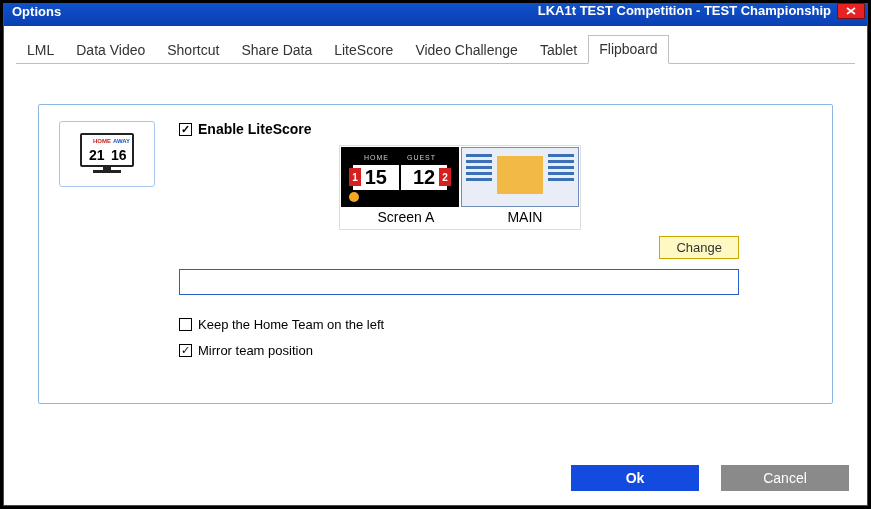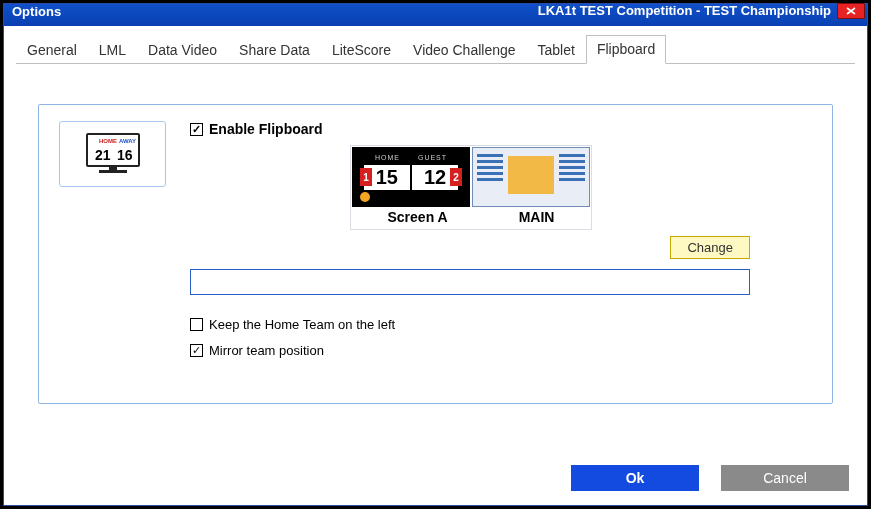--- a/index.html
+++ b/index.html
@@ -88,21 +88,21 @@
     align-items: flex-start;
     position: relative;
     background: #fff;
   }
   .icon-col {
     flex: 0 0 auto;
   }
   .monitor-frame {
     border: 1px solid #a9c6ee;
     border-radius: 3px;
-    width: 107px; height: 66px;
+    width: 96px; height: 66px;
     display: flex; align-items: center; justify-content: center;
     background: #fff;
   }
 
   .form-col {
     flex: 1 1 auto;
     position: relative;
   }
   .chk-row {
     display: flex;
@@ -179,21 +179,21 @@
   }
   .prev-b .mid {
     position:absolute; left:35px; top:8px; right:35px; height:38px;
     background:#f3b946;
   }
   .prev-b .col-l { position:absolute; left:4px; top:6px; width:26px; bottom:6px; }
   .prev-b .col-r { position:absolute; right:4px; top:6px; width:26px; bottom:6px; }
   .prev-b .tick { height:3px; background:#3b6fb6; margin-bottom:3px; }
   .prev-labels {
     display:flex; justify-content:space-around;
-    font-weight:700; font-size:14px;
+    font-weight:400; font-size:14px;
     padding: 2px 0 3px 0;
   }
 
   .change-row { display:flex; justify-content:flex-end; margin-bottom:10px; }
   .change-btn {
     background: #fef9c3;
     border: 1px solid #c7a900;
     padding: 3px 16px;
     font-size: 13px;
     color: #333;
@@ -242,23 +242,23 @@
         <svg width="10" height="8" viewBox="0 0 10 8">
           <path d="M1 1 L9 7 M9 1 L1 7" stroke="#fff" stroke-width="1.6" fill="none"></path>
         </svg>
       </span>
     </span>
   </div>
 
   <div class="client">
 
     <div class="tabs">
-      <div class="tab"><span>General</span></div>
       <div class="tab"><span>LML</span></div>
       <div class="tab"><span>Data Video</span></div>
+      <div class="tab"><span>Shortcut</span></div>
       <div class="tab"><span>Share Data</span></div>
       <div class="tab"><span>LiteScore</span></div>
       <div class="tab"><span>Video Challenge</span></div>
       <div class="tab"><span>Tablet</span></div>
       <div class="tab active"><span>Flipboard</span></div>
     </div>
 
     <div class="panel-wrap">
       <div class="panel">
         <div class="icon-col">
@@ -272,21 +272,21 @@
               <text x="42" y="32" font-size="14" fill="#000" font-weight="700" font-family="Arial">16</text>
               <rect x="34" y="38" width="8" height="4" fill="#222"></rect>
               <rect x="24" y="42" width="28" height="3" fill="#222"></rect>
             </svg>
           </div>
         </div>
 
         <div class="form-col">
           <div class="chk-row enable-row">
             <span class="chk checked"></span>
-            <span>Enable Flipboard</span>
+            <span>Enable LiteScore</span>
           </div>
 
           <div style="margin-left:160px;">
             <div class="previews">
               <div class="prev-imgs">
                 <div class="prev-a">
                   <div class="hdr">
                     <span>HOME</span>
                     <span>GUEST</span>
                   </div>

